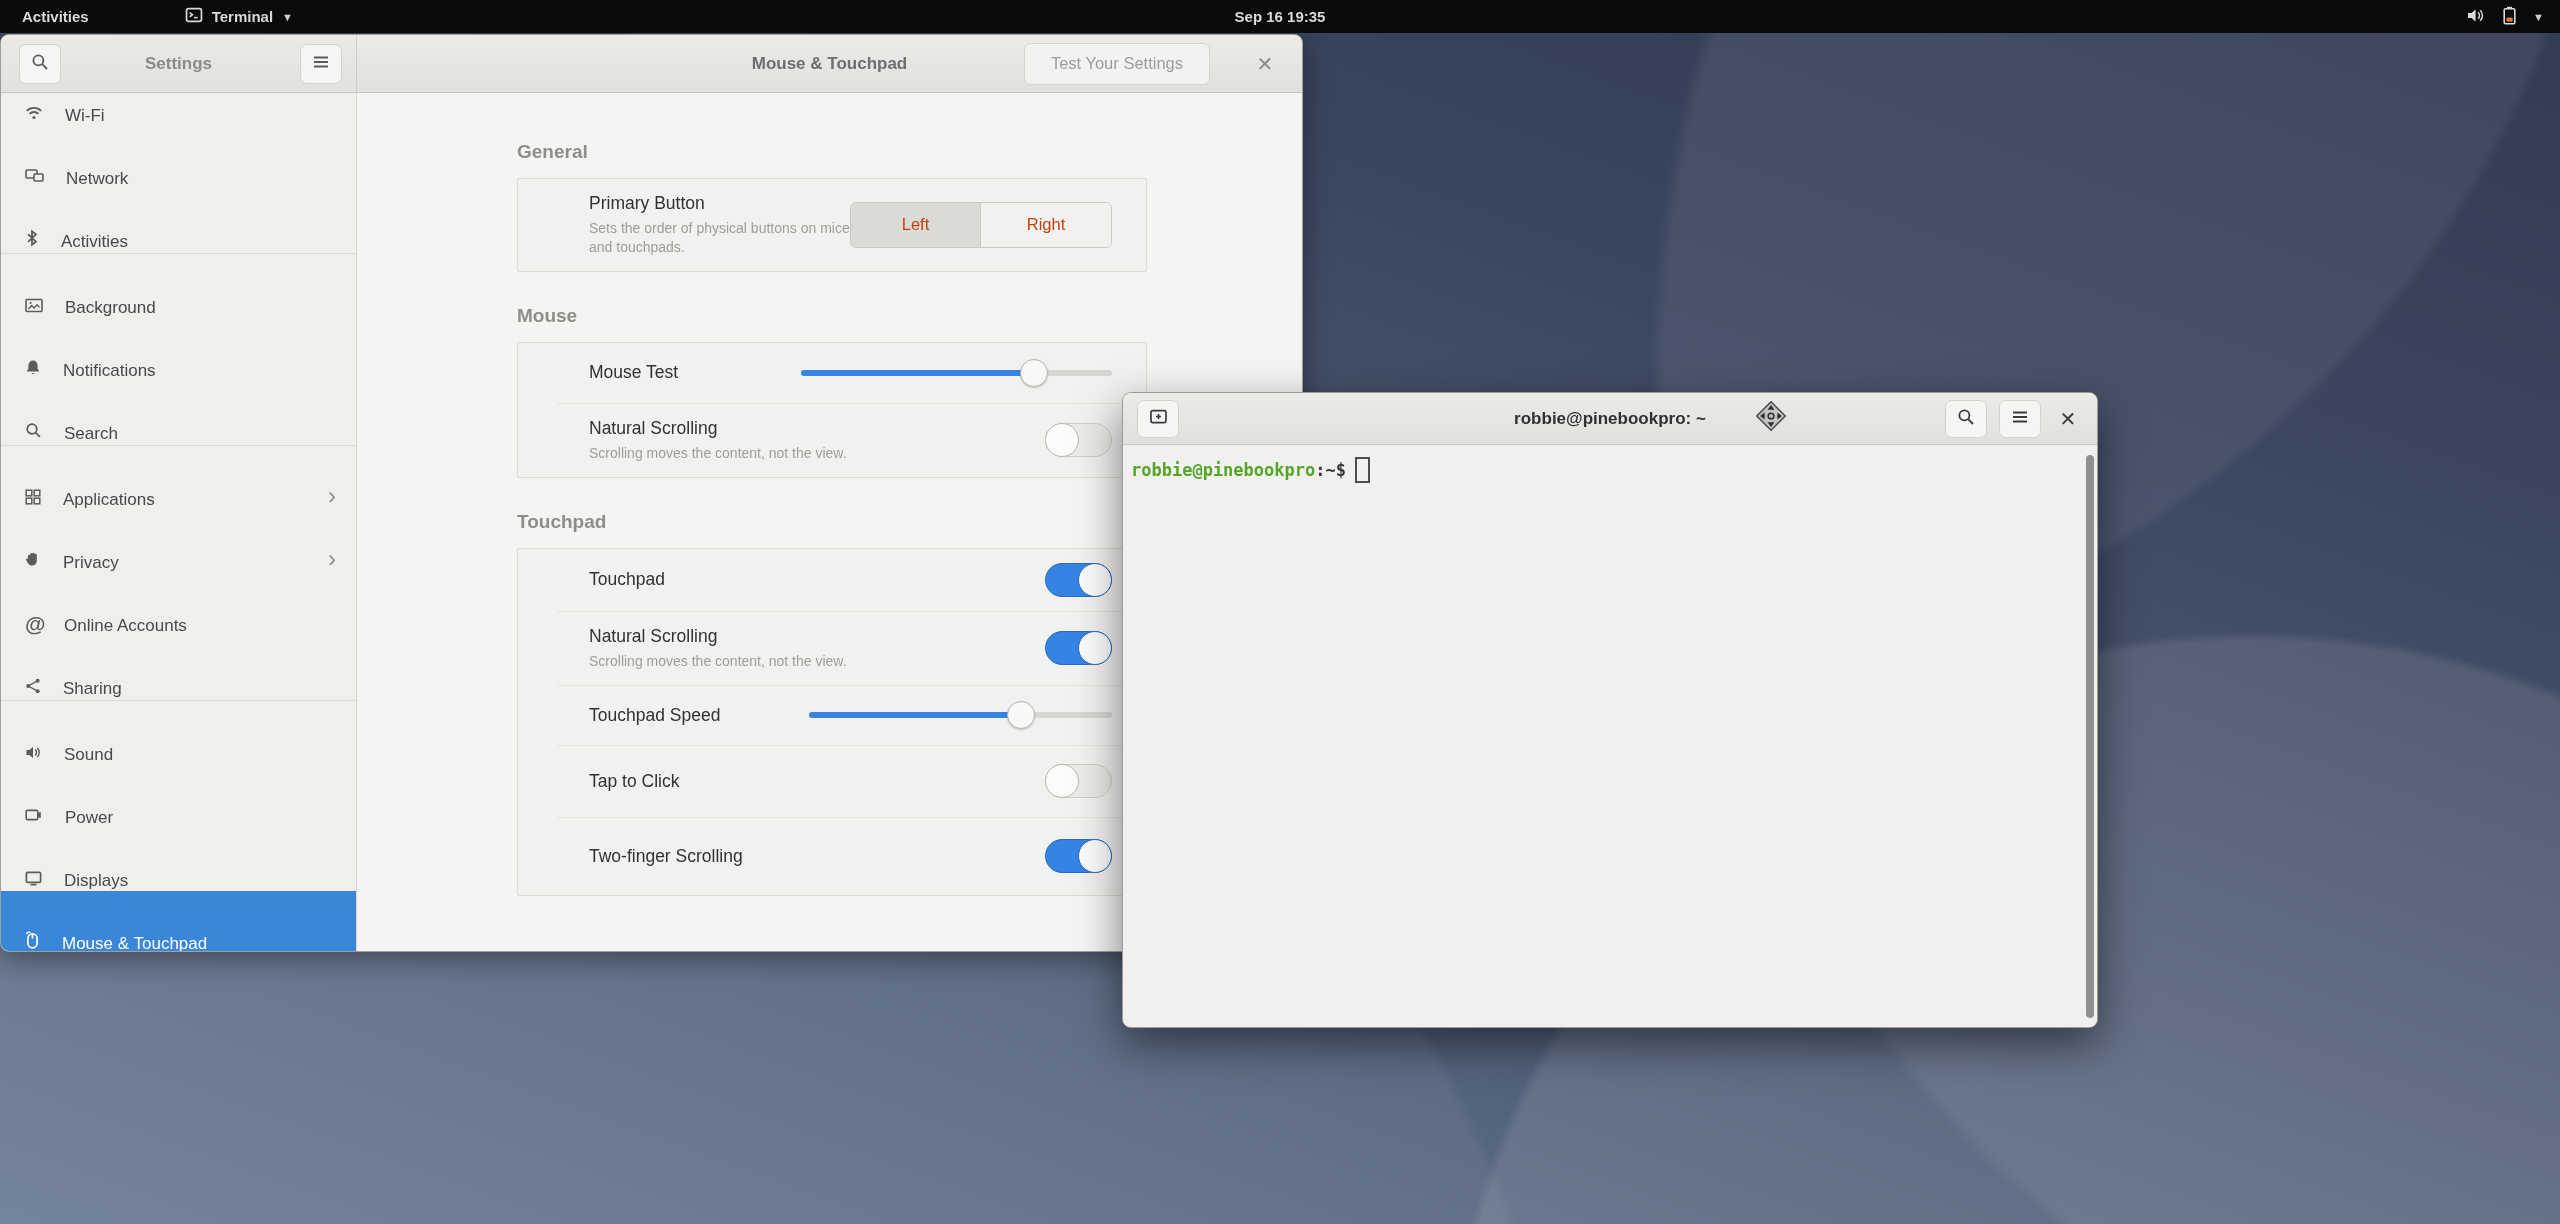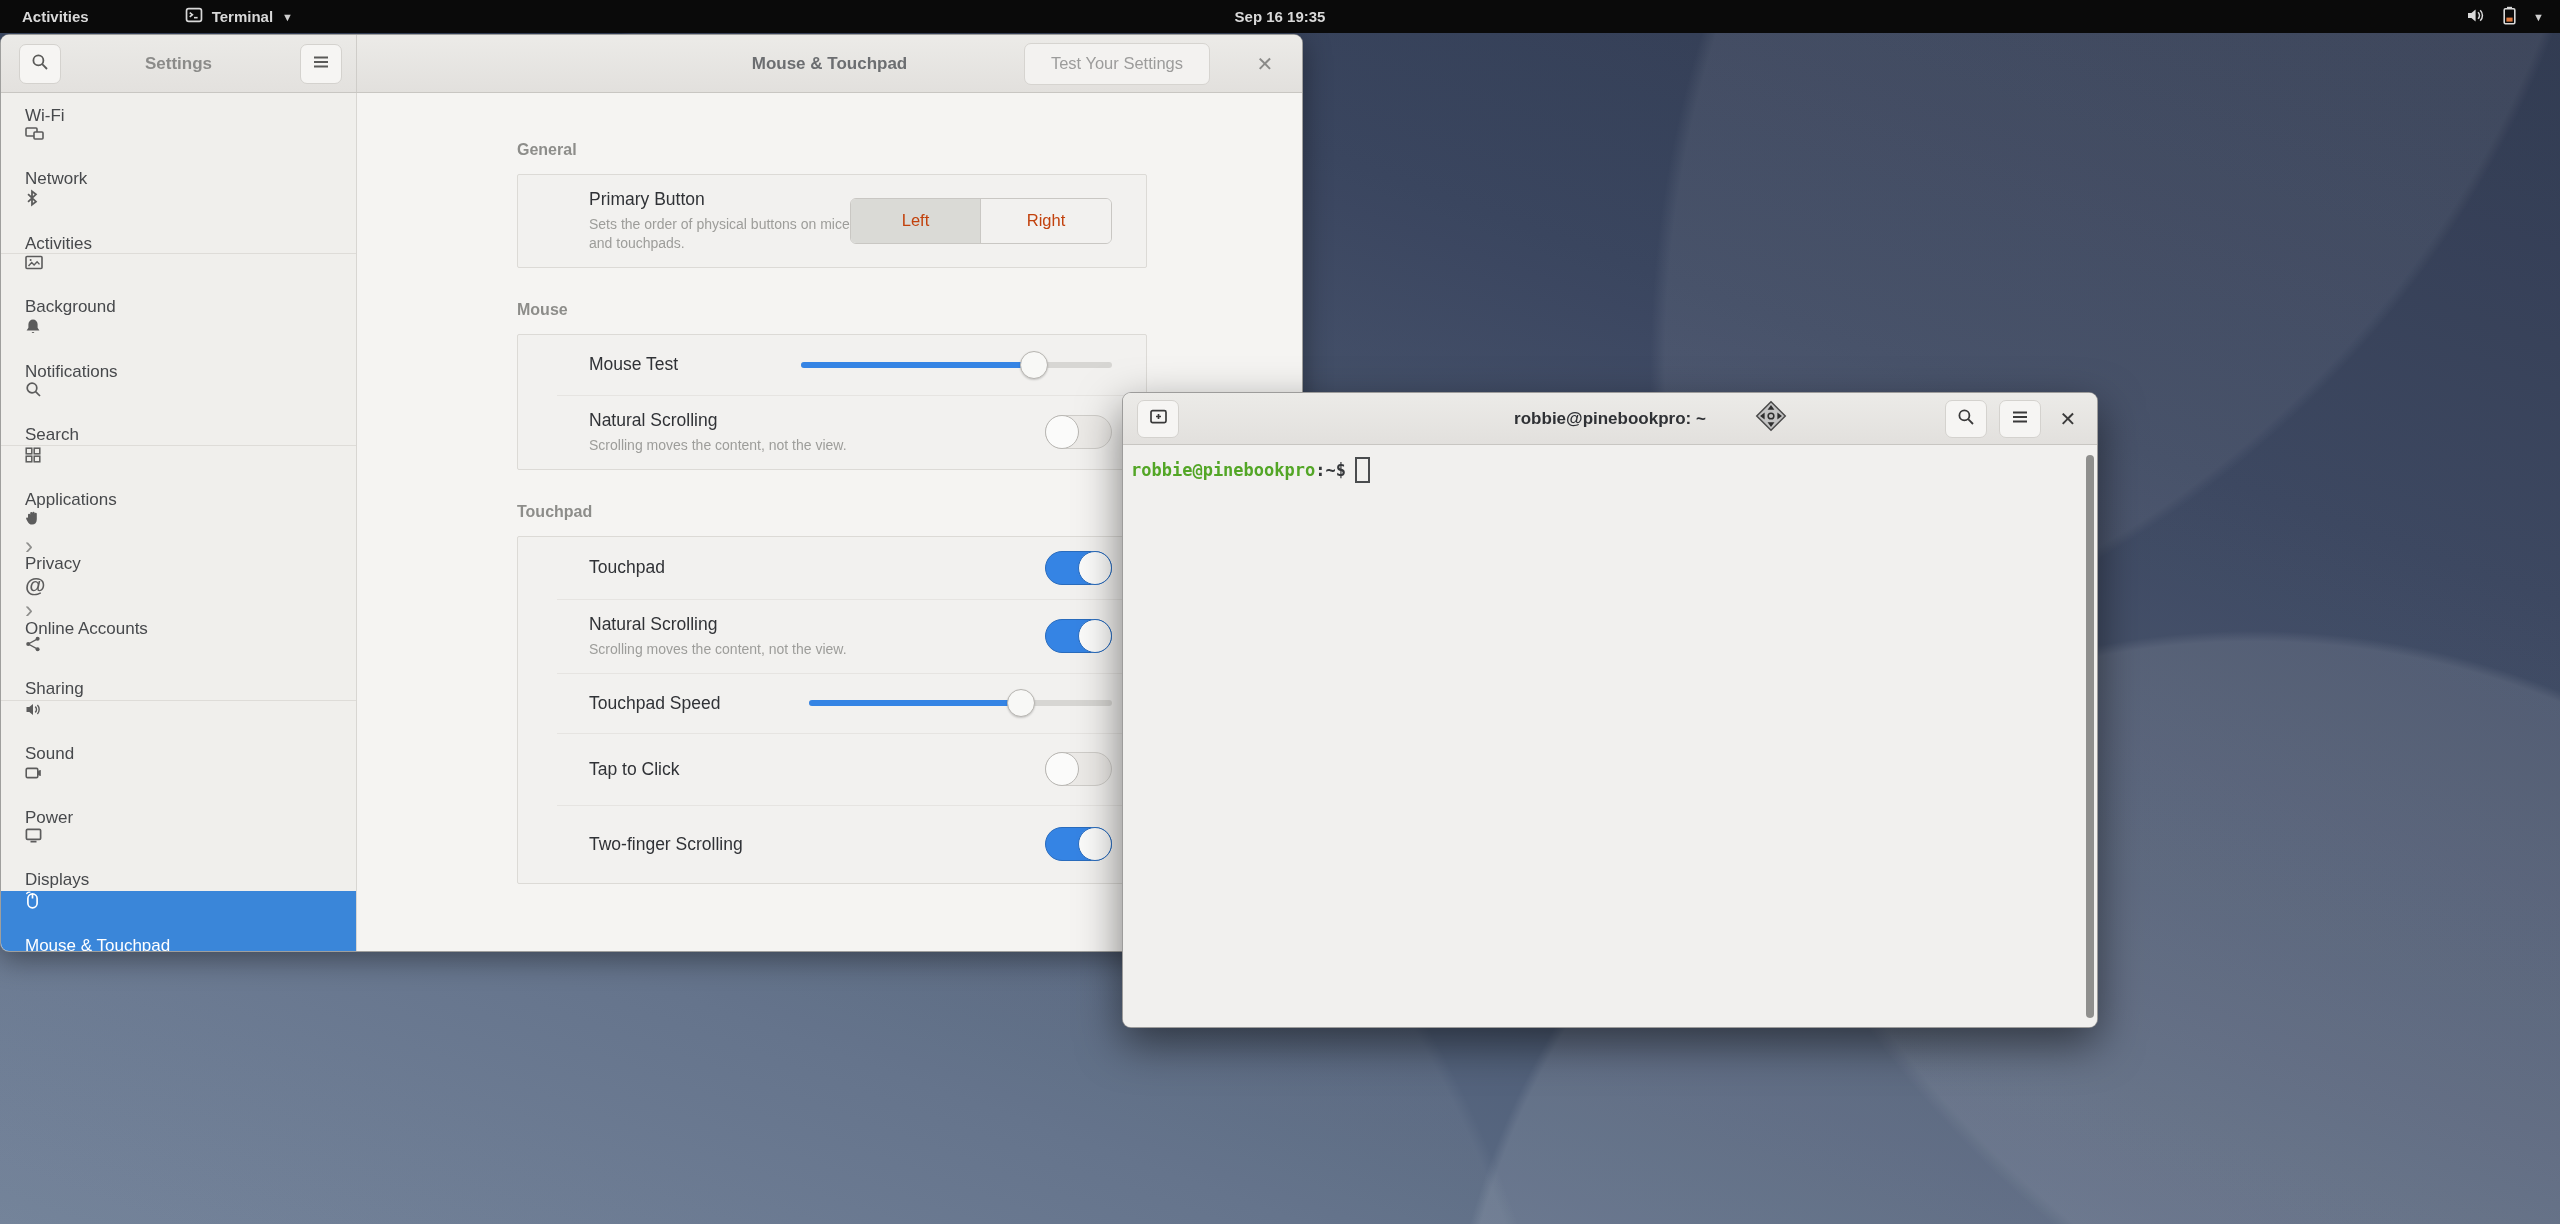--- a/index.html
+++ b/index.html
@@ -50,32 +50,32 @@
   .test-btn { position:absolute; right:92px; height:42px; padding:0 26px;
     background:#f3f2f0; border:1px solid #d6d4d0; border-radius:7px;
     color:#9c9c9b; font-size:16.5px; display:flex; align-items:center; }
   .close-x { position:absolute; right:22px; width:30px; height:30px; display:flex;
     align-items:center; justify-content:center; color:#8a8a88; font-size:20px; }
 
   .settings-body { display:flex; height:860px; }
   .sidebar { width:356px; background:#f0efec; border-right:1px solid #d8d6d2;
     overflow:hidden; padding-top:0; }
   .side-list { margin-top:-30px; }
-  .side-item { height:63px; display:flex; align-items:flex-start; padding:0 16px 0 24px;
-    color:#47494c; font-size:17px; gap:22px;flex-direction:column; }
+  .side-item { height:63px; display:flex; align-items:flex-end; padding:0 16px 0 24px;
+    color:#47494c; font-size:17px; gap:22px; }
   .side-item svg { flex:0 0 auto; }
   .side-item .lbl { flex:1; }
   .side-item .chev { color:#8f8f8d; font-size:24px; font-weight:400; margin-right:4px; }
   .side-item.selected { background:#3a86d9; color:#ffffff; }
   .side-sep { height:1px; background:#dedcd8; margin:1px 0; }
   .icon-at { font-size:21px; color:#5c5c5c; width:17px; text-align:center; font-weight:700; }
 
   .content { flex:1; position:relative; background:#f5f4f2; overflow:hidden;
     padding:48px 0 0 160px; }
-  .section-label { color:#8d8d8a; font-size:16px; font-weight:700; margin-bottom:15px; }
+  .section-label { color:#8d8d8a; font-size:19px; font-weight:700; margin-bottom:15px; }
   .card { width:630px; background:#f2f1ef; border:1px solid #dcdad6; border-radius:2px;
     margin-bottom:33px;padding-left:39px; }
   .row { display:flex; align-items:center; padding:14px 34px 14px 32px; min-height:60px; }
   .row + .row { border-top:1px solid #e6e4e1;gap:8px; }
   .row .texts { flex:1; }
   .row .title { color:#303236; font-size:17.5px; }
   .row .subtitle { color:#9d9d9a; font-size:14px; margin-top:5px; max-width:420px; line-height:1.35; }
 
   
   .segment { display:flex; border:1px solid #c9c7c3; border-radius:6px; overflow:hidden; height:46px; }

